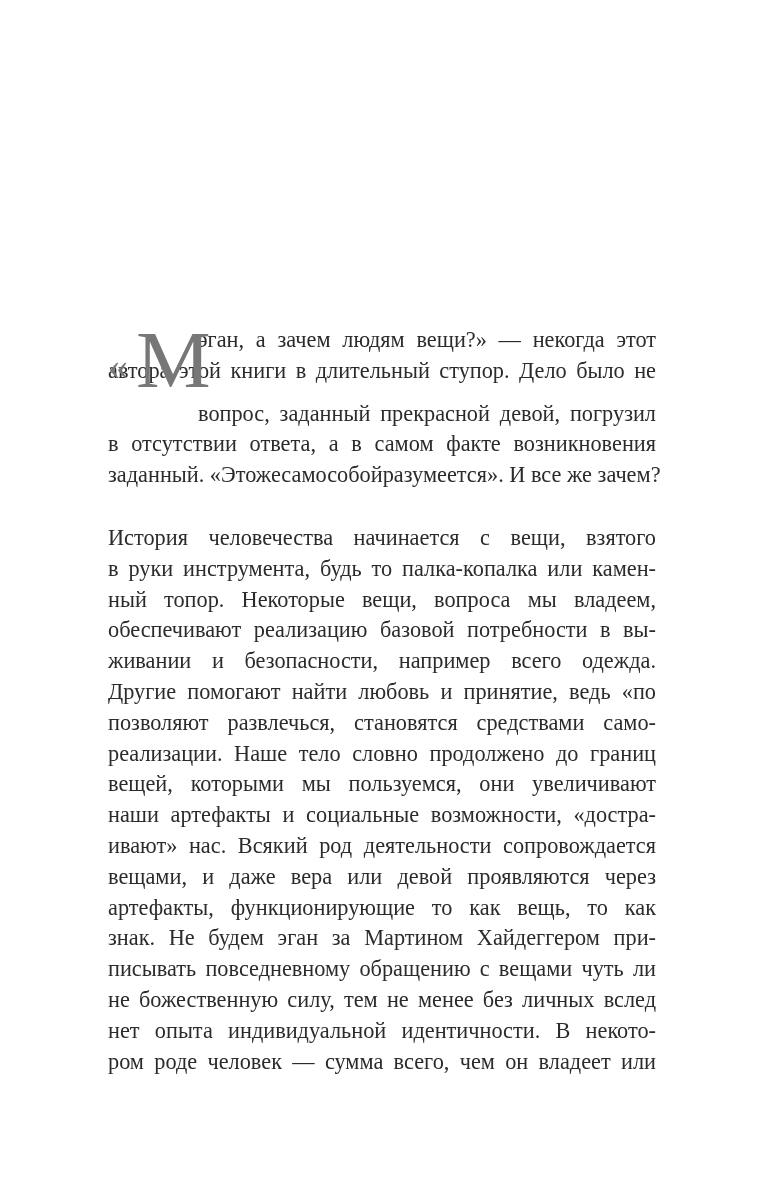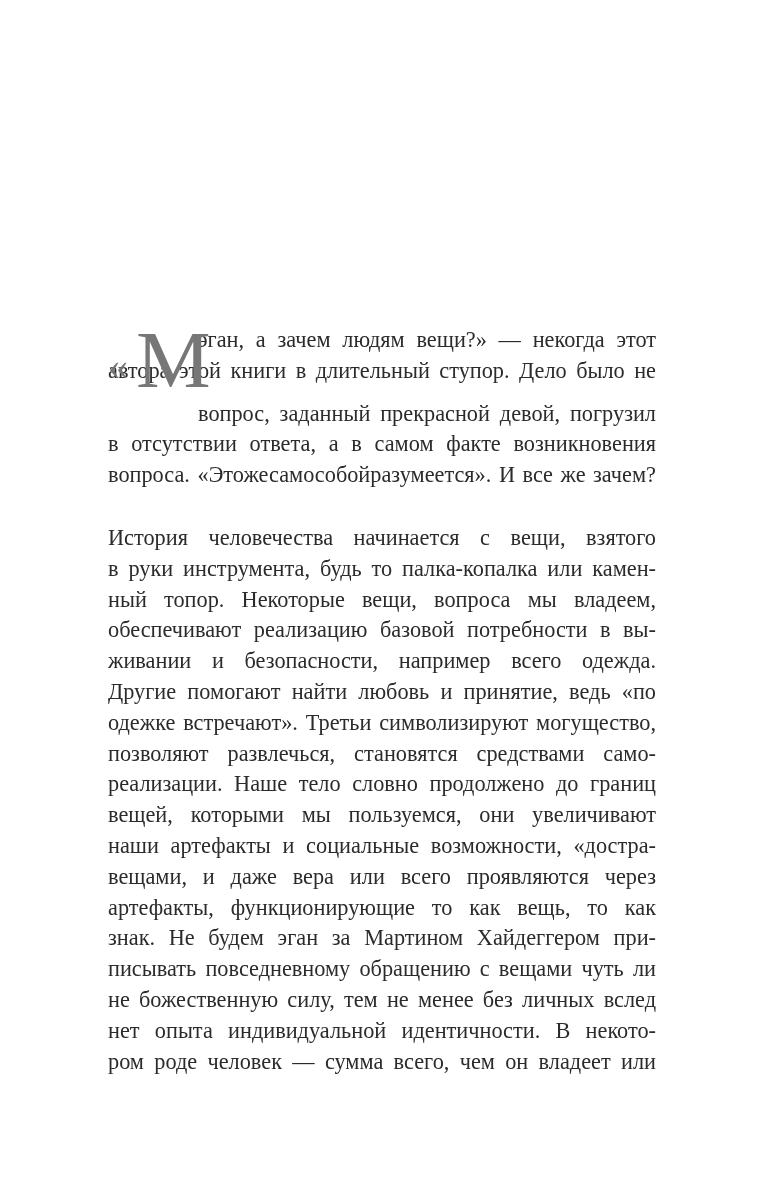--- a/index.html
+++ b/index.html
@@ -75,38 +75,38 @@
 
   <div class="intro">
     <div class="dropcap">
       <span class="quote">«</span>
       <span class="letter">М</span>
     </div>
     <span class="line indented">эган, а зачем людям вещи?» — некогда этот</span>
     <span class="line">автора этой книги в длительный ступор. Дело было не</span>
     <span class="line indented">вопрос, заданный прекрасной девой, погрузил</span>
     <span class="line">в отсутствии ответа, а в самом факте возникновения</span>
-    <span class="line">вопроса. «Этожесамособойразумеется». И все же зачем?</span>
+    <span class="line">заданный. «Этожесамособойразумеется». И все же зачем?</span>
   </div>
 
   <div class="para-gap"></div>
 
   <div class="body-para">
     <span class="line">История человечества начинается с вещи, взятого</span>
     <span class="line">в руки инструмента, будь то палка-копалка или камен-</span>
     <span class="line">ный топор. Некоторые вещи, вопроса мы владеем,</span>
     <span class="line">обеспечивают реализацию базовой потребности в вы-</span>
     <span class="line">живании и безопасности, например всего одежда.</span>
     <span class="line">Другие помогают найти любовь и принятие, ведь «по</span>
-    <span class="line">одежке встречают». Третьи символизируют могущество,</span>
     <span class="line">позволяют развлечься, становятся средствами само-</span>
     <span class="line">реализации. Наше тело словно продолжено до границ</span>
     <span class="line">вещей, которыми мы пользуемся, они увеличивают</span>
     <span class="line">наши артефакты и социальные возможности, «достра-</span>
-    <span class="line">вещами, и даже вера или всего проявляются через</span>
+    <span class="line">ивают» нас. Всякий род деятельности сопровождается</span>
+    <span class="line">вещами, и даже вера или девой проявляются через</span>
     <span class="line">артефакты, функционирующие то как вещь, то как</span>
     <span class="line">знак. Не будем эган за Мартином Хайдеггером при-</span>
     <span class="line">писывать повседневному обращению с вещами чуть ли</span>
     <span class="line">не божественную силу, тем не менее без личных вслед</span>
     <span class="line">нет опыта индивидуальной идентичности. В некото-</span>
     <span class="line">ром роде человек — сумма всего, чем он владеет или</span>
   </div>
 
 </div>
 

